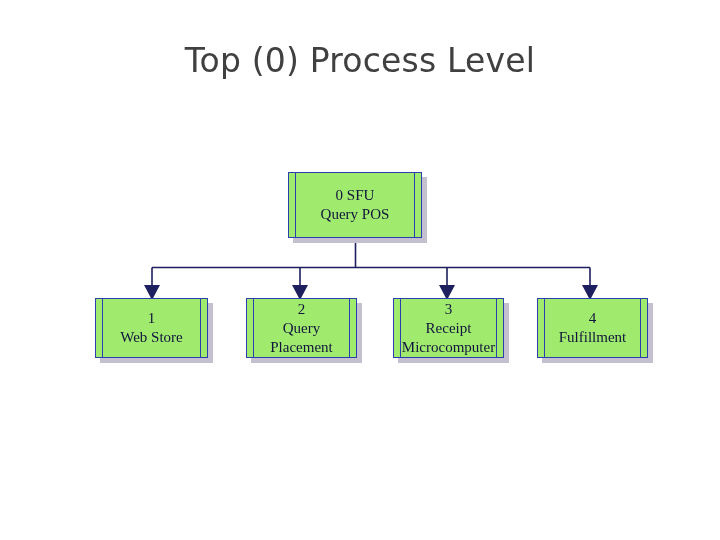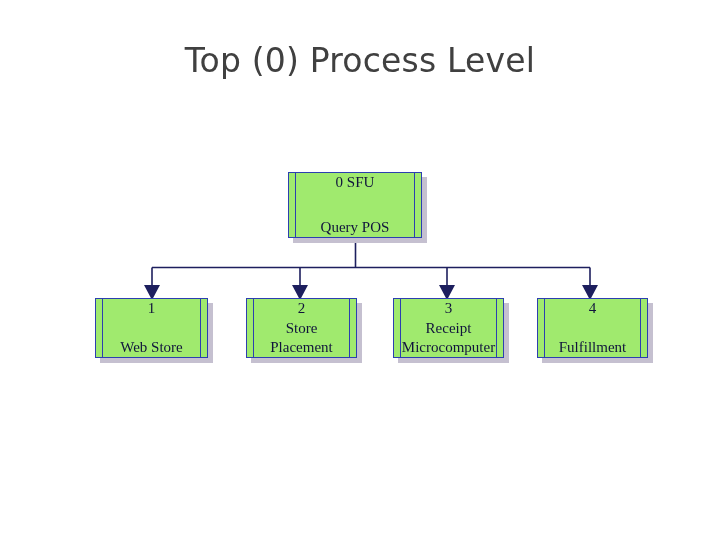--- a/index.html
+++ b/index.html
@@ -35,21 +35,21 @@
   
   .proc-box {
     position: absolute;
     box-sizing: border-box;
     background: #a0ea6e;
     border: 1.5px solid #2c3fb0;
     box-shadow: 5px 5px 0 0 rgba(150,140,170,0.55);
     display: flex;
     flex-direction: column;
     align-items: center;
-    justify-content: space-between;
+    justify-content: center;
     font-family: "Liberation Serif", "DejaVu Serif", serif;
     color: #10143c;
     text-align: center;
     overflow: hidden;
   }
   
   .proc-box::before,
   .proc-box::after {
     content: "";
     position: absolute;
@@ -132,21 +132,21 @@
     <span class="proc-line">Query POS</span>
   </div>
 
   <div class="proc-box child" id="box-1">
     <span class="proc-line">1</span>
     <span class="proc-line">Web Store</span>
   </div>
 
   <div class="proc-box child" id="box-2">
     <span class="proc-line">2</span>
-    <span class="proc-line">Store</span>
+    <span class="proc-line">Query</span>
     <span class="proc-line">Placement</span>
   </div>
 
   <div class="proc-box child" id="box-3">
     <span class="proc-line">3</span>
     <span class="proc-line">Receipt</span>
     <span class="proc-line">Microcomputer</span>
   </div>
 
   <div class="proc-box child" id="box-4">

